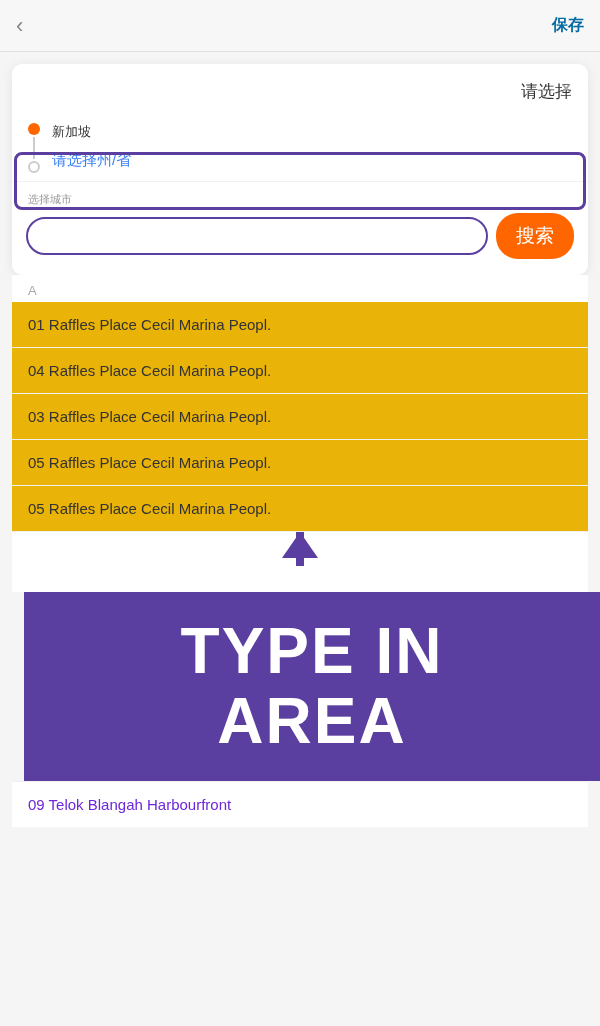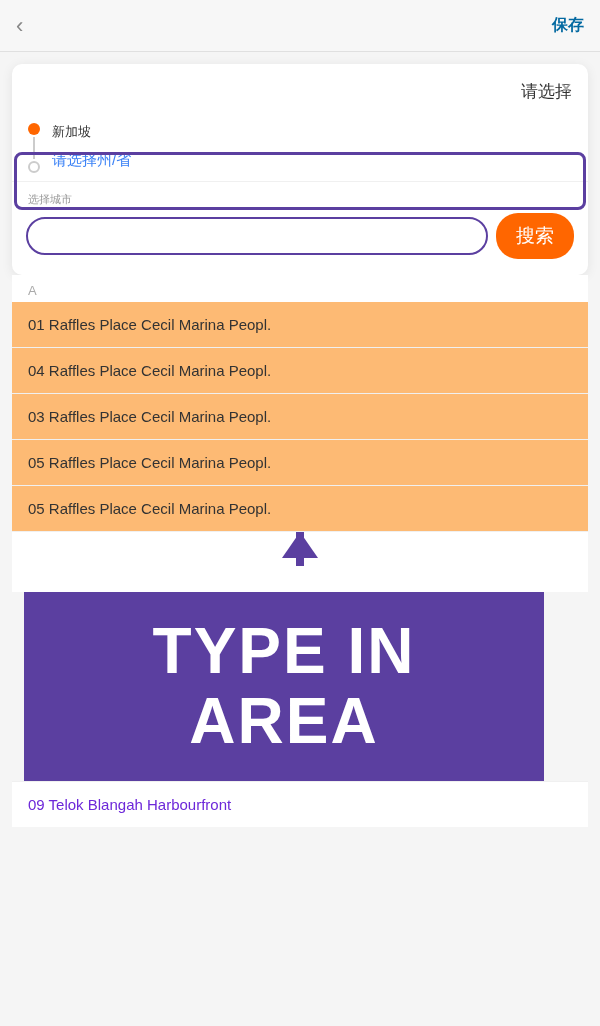--- a/index.html
+++ b/index.html
@@ -165,28 +165,28 @@
       font-size: 13px;
       color: #aaa;
       padding: 8px 16px 4px 16px;
       background: #fff;
     }
     .list-item {
       padding: 14px 16px;
       border-bottom: 1px solid #f0f0f0;
       font-size: 15px;
       color: #333;
-      background: #fdba74;
+      background: #eab308;
     }
 
     
     .type-in-banner {
       position: absolute;
       background: #5b3fa0;
-      width: 520px;
+      width: 576px;
       left: 12px;
       display: flex;
       flex-direction: column;
       align-items: center;
       justify-content: center;
       padding: 24px 20px;
     }
     .type-in-text {
       color: #fff;
       font-size: 64px;

